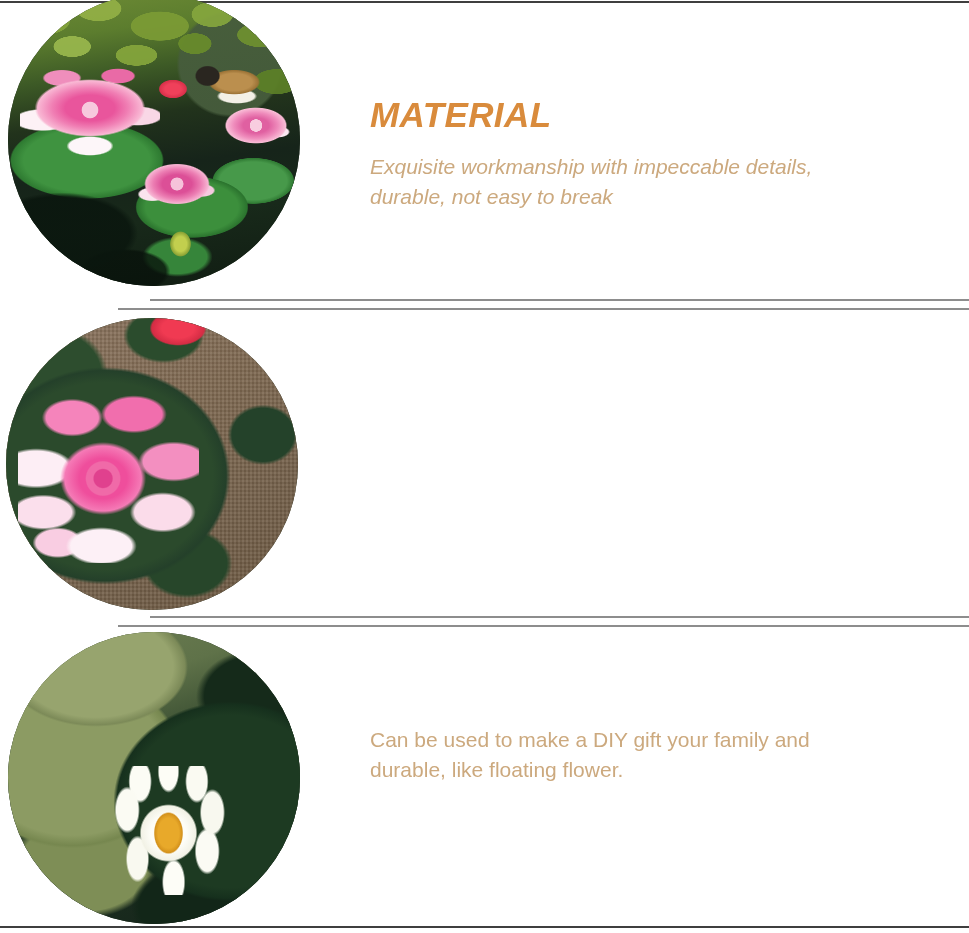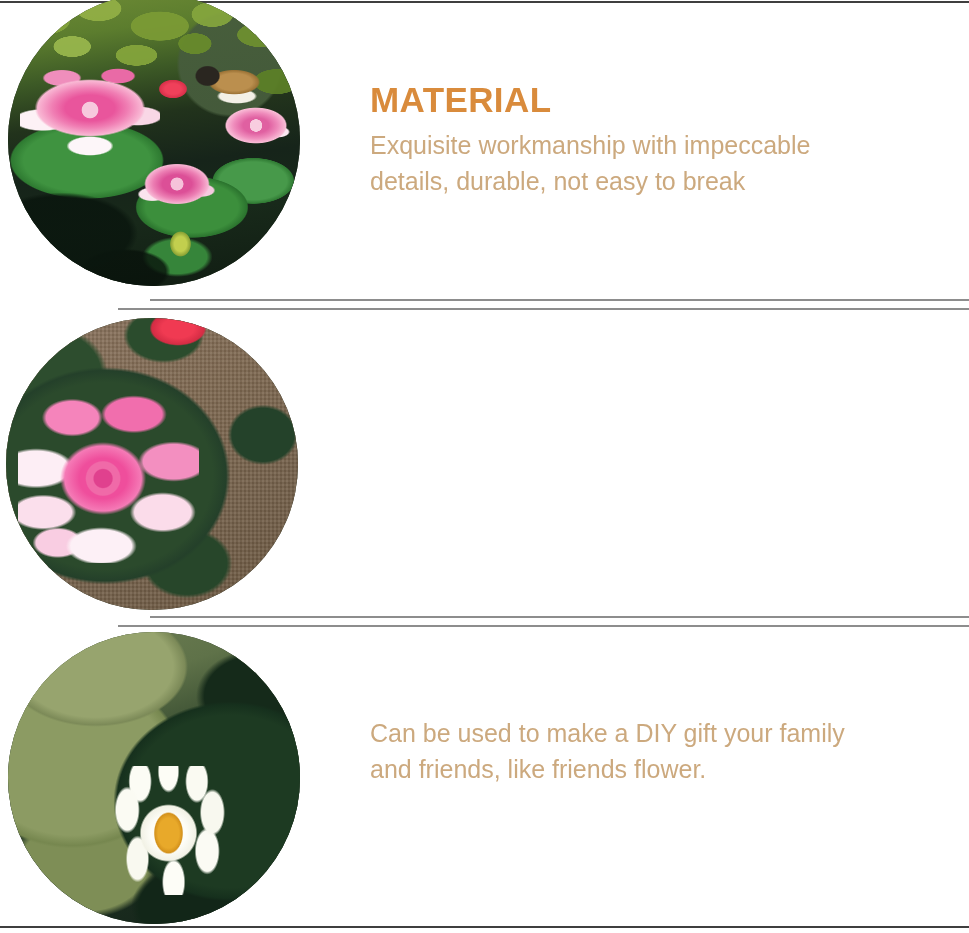--- a/index.html
+++ b/index.html
@@ -241,34 +241,34 @@
       radial-gradient(ellipse 13% 26% at 54% 90%, #fdfdf7 0 60%, rgba(0,0,0,0) 70%),
       radial-gradient(ellipse 13% 26% at 26% 72%, #f9f9f0 0 60%, rgba(0,0,0,0) 70%);
   }
 
   
   .copy {
     position:absolute;
     left:370px;
     width:530px;
   }
-  .copy.c1 { top:80px;  }
+  .copy.c1 { top:95px;font-style:italic;  }
   .copy.c2 { top:390px; }
 
   .heading {
     font-size:35px;
     font-weight:bold;
     color:#d98b3c;
     letter-spacing:.4px;
     line-height:1.12;
     white-space:nowrap;
   }
   .body {
-    margin-top:9px;
-    font-size:25px;
+    margin-top:18px;
+    font-size:21px;
     font-weight:400;
     color:#cca97e;
     line-height:1.42;
     max-width:492px;
   }
 </style>
 </head>
 <body>
 
 <div id="page">
@@ -305,21 +305,21 @@
 
     <div class="photo p2">
       <div class="layer burlap-base"></div>
       <div class="layer pad2"></div>
       <div class="flower-red-top"></div>
       <div class="flower-purple"></div>
       <div class="lotus-hero"></div>
     </div>
 
     <div class="copy c2">
-      <div class="body">Can be used to make a DIY gift your family and friends, like friends flower.</div>
+      <div class="body">Can be used to make a DIY gift your family and durable, like floating flower.</div>
     </div>
   </div>
 
   <div class="divider d2">
     <div class="line upper"></div>
     <div class="line lower"></div>
   </div>
 
   <div class="row r3">
 

